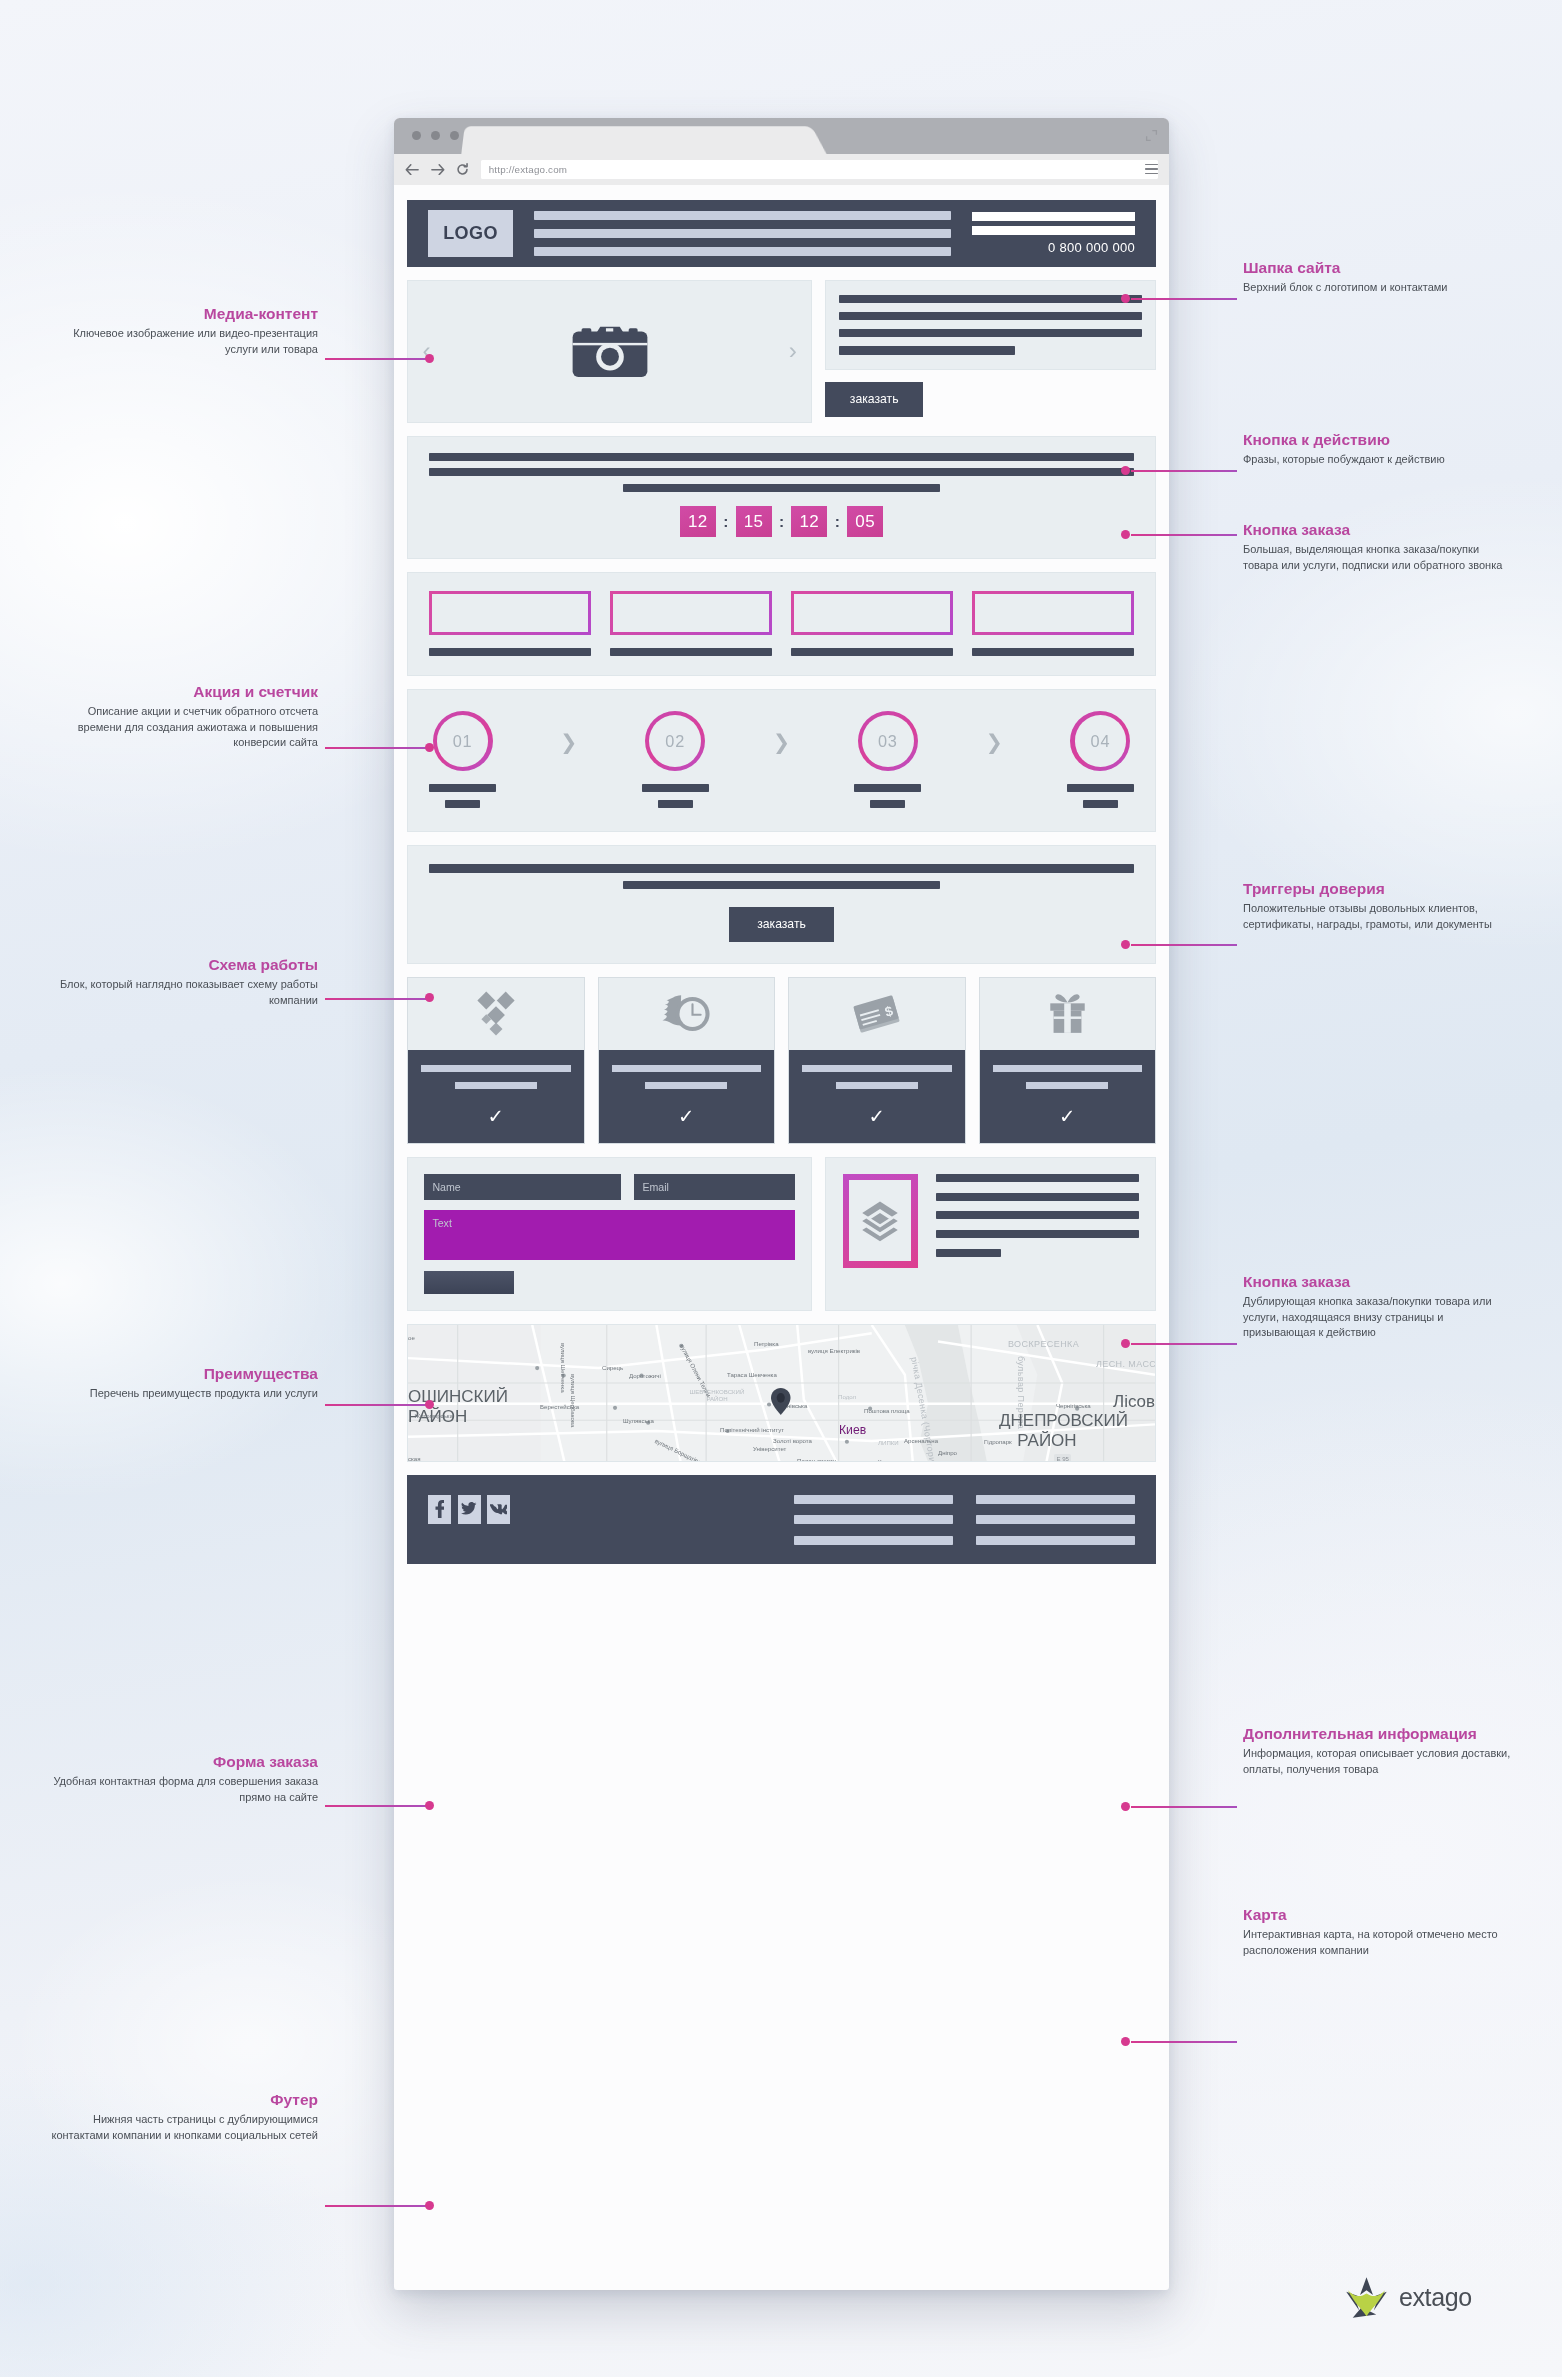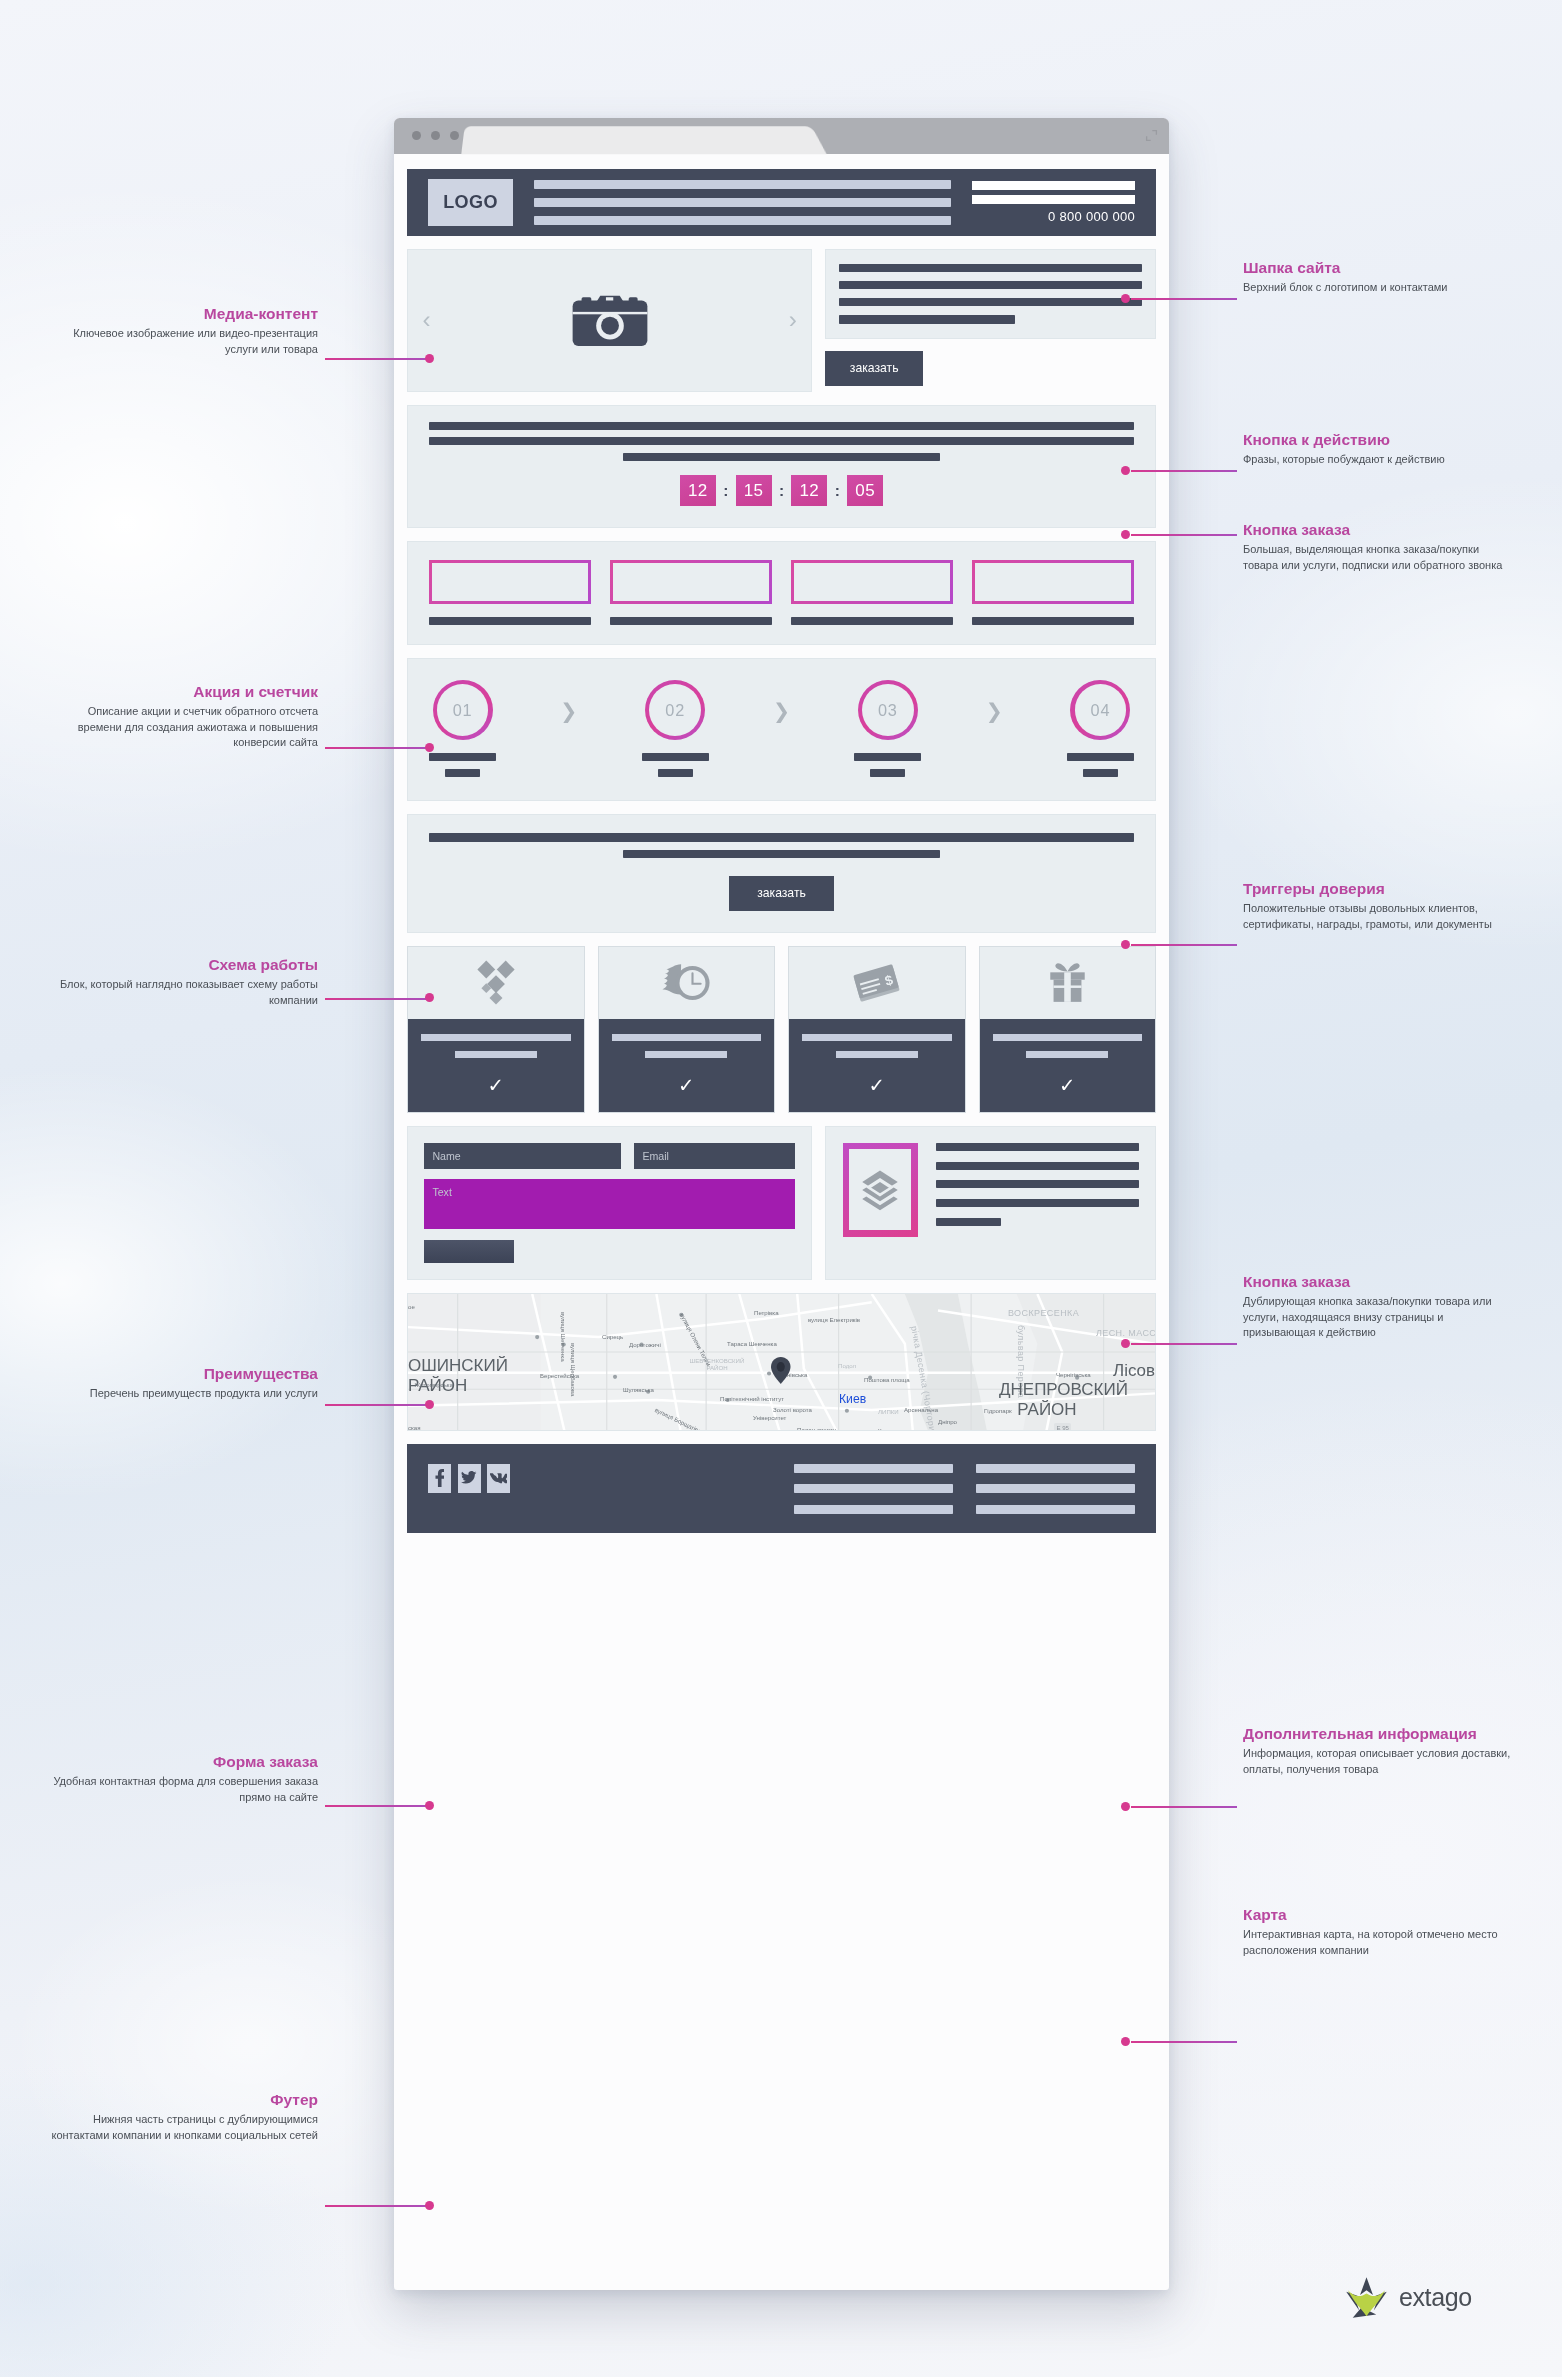--- a/index.html
+++ b/index.html
@@ -166,20 +166,40 @@
   <div class="bw-top">
     <div class="bw-dots">
         <i></i>
         <i></i>
         <i></i>
       </div>
     <div class="bw-tab"></div>
     <svg style="position:absolute;right:11.4px;top:10.6px" width="13" height="13" viewBox="0 0 16 16">
       <path d="M9 2h5v5M7 14H2V9" stroke="#9a9ca1" stroke-width="1.6" fill="none"></path>
       </svg>
+  </div>
+  <div class="bw-nav">
+    <svg width="14" height="11.4" viewBox="0 0 17 14">
+      <path d="M7 1L1.5 7 7 13M1.5 7H16" stroke="#6d6f75" stroke-width="1.9" fill="none" stroke-linecap="round" stroke-linejoin="round"></path>
+      </svg>
+    <svg width="14" height="11.4" viewBox="0 0 17 14">
+      <path d="M10 1l5.5 6L10 13M15.5 7H1" stroke="#6d6f75" stroke-width="1.9" fill="none" stroke-linecap="round" stroke-linejoin="round"></path>
+      </svg>
+    <svg width="13" height="13" viewBox="0 0 16 16">
+      <path d="M13.5 8a5.5 5.5 0 1 1-1.8-4.1" stroke="#6d6f75" stroke-width="2" fill="none" stroke-linecap="round"></path>
+      <path d="M13.6 1v3.4h-3.4" stroke="#6d6f75" stroke-width="2" fill="none" stroke-linecap="round" stroke-linejoin="round"></path>
+      </svg>
+    <div class="bw-url">
+        <span>http://extago.com</span>
+      </div>
+    <div class="bw-burger">
+        <span></span>
+        <span></span>
+        <span></span>
+      </div>
   </div>
 
   <div class="bw-body">
 
     <div class="site-head">
       <div class="logo-box">LOGO</div>
       <div class="head-mid">
         <div class="bar" style="width:100%"></div>
         <div class="bar" style="width:100%"></div>
         <div class="bar" style="width:100%"></div>
@@ -460,21 +480,21 @@
       <div class="mlbl big" style="left:705px;top:67px;">Лісова</div>
       <div class="mlbl big" style="left:0px;top:62px;width:81px;white-space:normal;line-height:1.15;">ОШИНСКИЙ РАЙОН</div>
       <div class="mlbl" style="left:132px;top:78px;">Берестейська</div>
       <div class="mlbl" style="left:379px;top:77px;">нівська</div>
       <div class="mlbl" style="left:456px;top:82px;">Поштова площа</div>
       <div class="mlbl" style="left:648px;top:77px;">Чернігівська</div>
       <div class="mlbl" style="left:6.5px;top:87px;">Житомирська</div>
       <div class="mlbl" style="left:215px;top:92px;">Шулявська</div>
       <div class="mlbl big" style="left:591px;top:86px;width:96px;white-space:normal;text-align:center;line-height:1.15;">ДНЕПРОВСКИЙ РАЙОН</div>
       <div class="mlbl" style="left:312px;top:101px;">Політехнічний інститут</div>
-      <div class="mlbl big" style="left:431px;top:98px;font-size:12.2px;color:#1d4ed8;">Киев</div>
+      <div class="mlbl big" style="left:431px;top:98px;font-size:12.2px;color:#701a75;">Киев</div>
       <div class="mlbl" style="left:365px;top:112px;">Золоті ворота</div>
       <div class="mlbl" style="left:496px;top:112px;">Арсенальна</div>
       <div class="mlbl" style="left:576px;top:113px;">Гідропарк</div>
       <div class="mlbl gray" style="left:470px;top:114px;">ЛИПКИ</div>
       <div class="mlbl" style="left:249px;top:112px;transform:rotate(26deg);transform-origin:0 0;">вулиця Борщагівська</div>
       <div class="mlbl" style="left:345px;top:120px;">Університет</div>
       <div class="mlbl" style="left:530px;top:124px;">Дніпро</div>
       <div class="mlbl" style="left:389px;top:132px;">Палац спорту</div>
       <div class="mlbl" style="left:470px;top:133px;">Кловська</div>
       <div class="mlbl" style="left:169px;top:49px;transform:rotate(90deg);transform-origin:0 0;">вулиця Щербакова</div>

